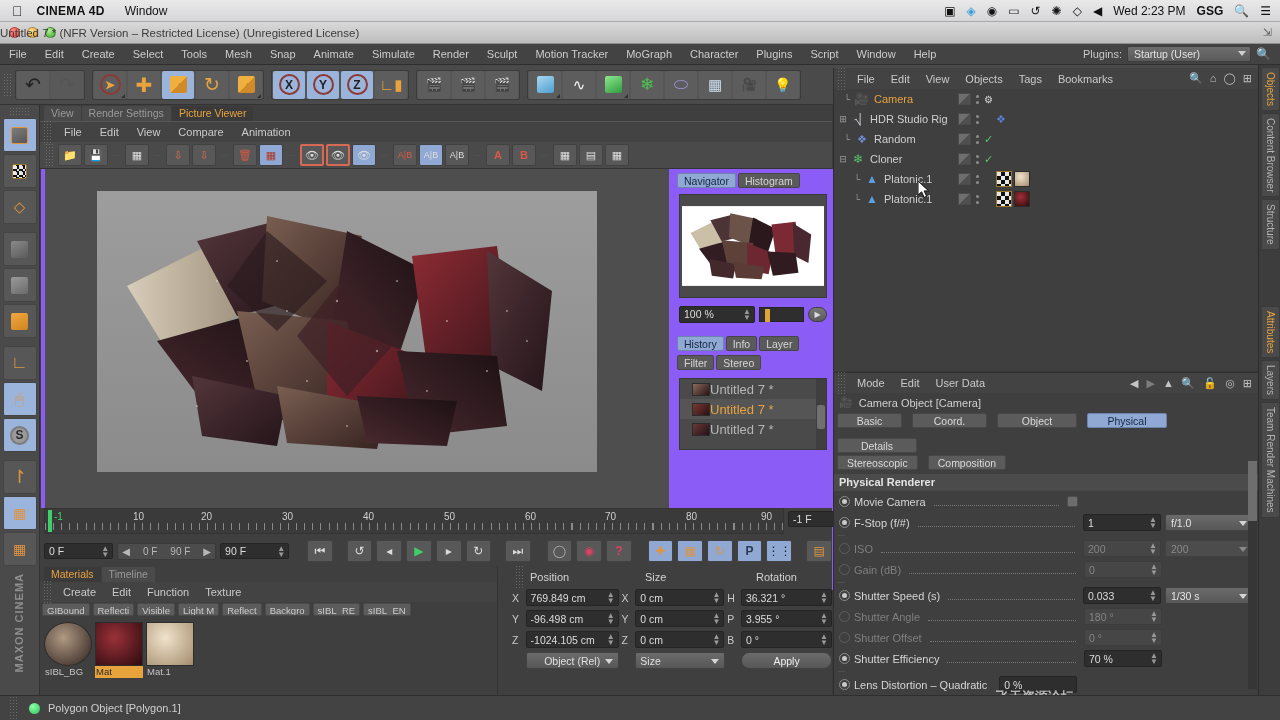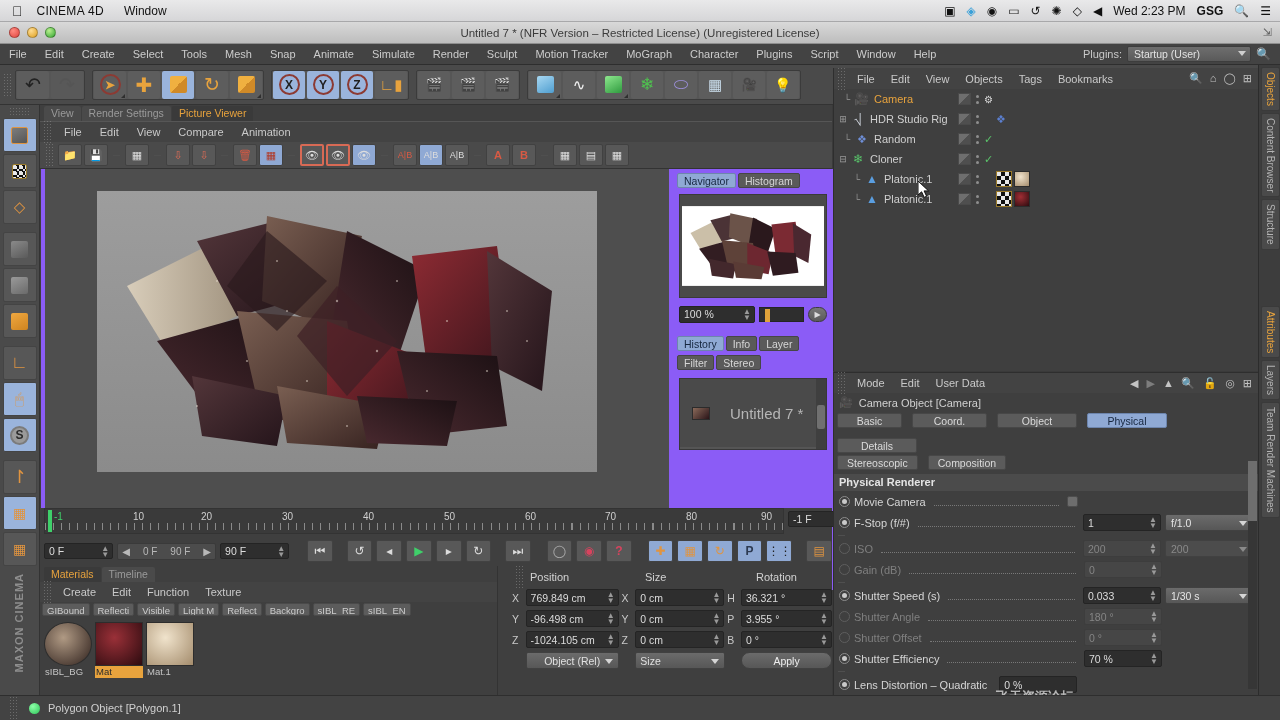--- a/index.html
+++ b/index.html
@@ -12,40 +12,40 @@
   #app{ position:relative; width:1280px; height:720px; }
 
   
   .macbar{
     position:absolute; left:0; top:0; width:1280px; height:22px;
     background:linear-gradient(180deg,#e9e9ea 0%,#d6d6d8 100%);
     border-bottom:1px solid #a8a8aa;
     display:flex; align-items:center; color:#111; font-size:12px;
   }
   .macbar .apple{ margin:0 14px 0 12px; font-size:14px; line-height:1; }
-  .macbar .app-name{ font-weight:normal; margin-right:20px; letter-spacing:.3px;}
+  .macbar .app-name{ font-weight:bold; margin-right:20px; letter-spacing:.3px;}
   .macbar .m-item{ margin-right:18px; }
   .macbar .right{ margin-left:auto; display:flex; align-items:center; gap:11px; padding-right:9px;}
   .macbar .right .mi{ font-size:12px; line-height:1; display:inline-block;}
   .macbar .clock{ font-size:12px; }
   .macbar .gsg{ font-size:12px; font-weight:bold;}
 
   
   .titlebar{
     position:absolute; left:0; top:22px; width:1280px; height:22px;
     background:linear-gradient(180deg,#d9d9d9 0%,#bdbdbd 100%);
     border-bottom:1px solid #8e8e8e;
     display:flex; align-items:center; color:#3b3b3b; font-size:11.5px;
   }
   .traffic{ display:flex; gap:7px; padding-left:9px; }
   .dot{ width:11px; height:11px; border-radius:50%; border:1px solid rgba(0,0,0,.28); }
   .dot.r{ background:radial-gradient(circle at 35% 30%,#ff8a80,#e0443e);}
   .dot.y{ background:radial-gradient(circle at 35% 30%,#ffdc91,#dea123);}
   .dot.g{ background:radial-gradient(circle at 35% 30%,#b9f08f,#34a532);}
-  .wtitle{ position:absolute; left:0; right:0; text-align:center; }
+  .wtitle{ position:absolute; left:0; right:0; }
   .fullscr{ margin-left:auto; padding-right:8px; color:#5c5c5c; font-size:11px; }
 
   
   .menubar{
     position:absolute; left:0; top:44px; width:1280px; height:21px;
     background:#434343; border-bottom:1px solid #2e2e2e;
     display:flex; align-items:center; color:#cccccc; font-size:11px;
   }
   .menubar .mu{ padding:0 9px; height:21px; line-height:21px; white-space:nowrap;}
   .menubar .layout-wrap{ margin-left:auto; display:flex; align-items:center; gap:5px; padding-right:4px;}
@@ -131,21 +131,21 @@
   .minitabs{ display:flex; gap:2px; padding:4px 0 3px 4px;}
   .mtab{ height:15px; line-height:15px; padding:0 6px; font-size:10.5px; color:#d6d6d6; background:#5a5a5a; border:1px solid #464646; border-radius:2px;}
   .mtab.on{ background:#8fa9d4; color:#16263f; border-color:#6d85ad;}
   .navbox{ margin:3px 6px 0 6px; height:104px; background:#4a4a4a; border:1px solid #3a3a3a; display:flex;align-items:center;justify-content:center;}
   .navimg{ width:142px;height:86px; }
   .zoomrow{ display:flex; align-items:center; gap:4px; margin:8px 6px 0 6px;}
   .zoomfield{ flex:1; height:17px;}
   .zbar{ width:45px;height:15px;background:#2e2e2e;border:1px solid #242424;position:relative;}
   .zbar i{ position:absolute; left:5px; top:1px; width:5px; height:13px; background:#e0a33a;}
   .histlist{ margin:5px 6px 0 6px; background:#4a4a4a; border:1px solid #383838; height:72px; position:relative; overflow:hidden;}
-  .hrow{ height:20px; display:flex; align-items:center; gap:20px; padding-left:12px; font-size:15px; color:#b6b6b6;margin-top:24px;}
+  .hrow{ height:20px; display:flex; align-items:center; gap:0; padding-left:12px; font-size:13px; color:#b6b6b6;}
   .hrow.sel{ color:#e8a33d; background:#555;}
   .hthumb{ width:18px;height:13px; border:1px solid #2b2b2b; }
   .hscroll{ position:absolute; right:0; top:0; width:10px; height:72px; background:#3f3f3f;}
   .hsbar{ position:absolute; right:1px; top:26px; width:8px; height:24px; background:#707070; border-radius:2px;}
 
   
   .timeline{ position:absolute; left:40px; top:508px; width:792px; height:58px; background:#3f3f3f;}
   .tlruler{ position:absolute; left:4px; top:0; width:740px; height:26px; background:#3a3a3a; border:1px solid #333;}
   .tlmark{ position:absolute; top:2px; font-size:10px; color:#cfcfcf;}
   .tlticks{ position:absolute; left:0; bottom:3px; width:100%; height:7px;

